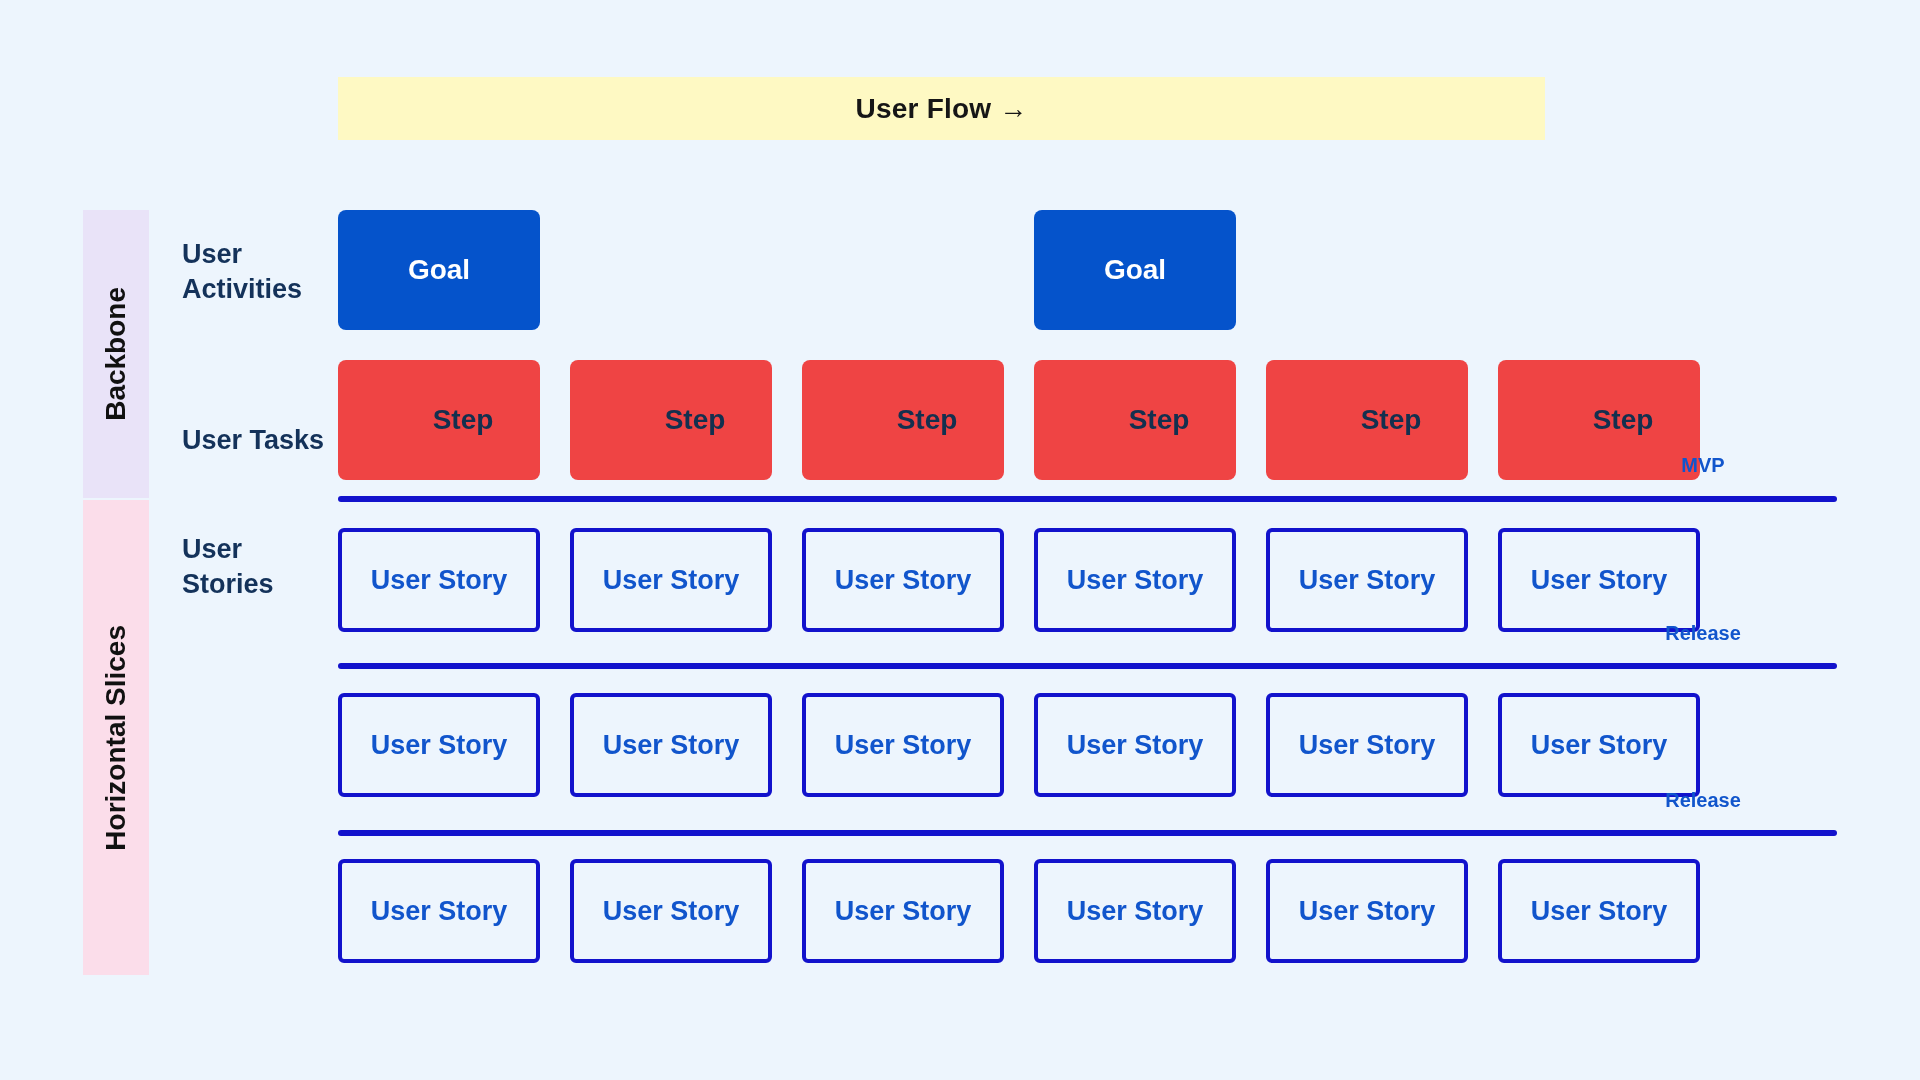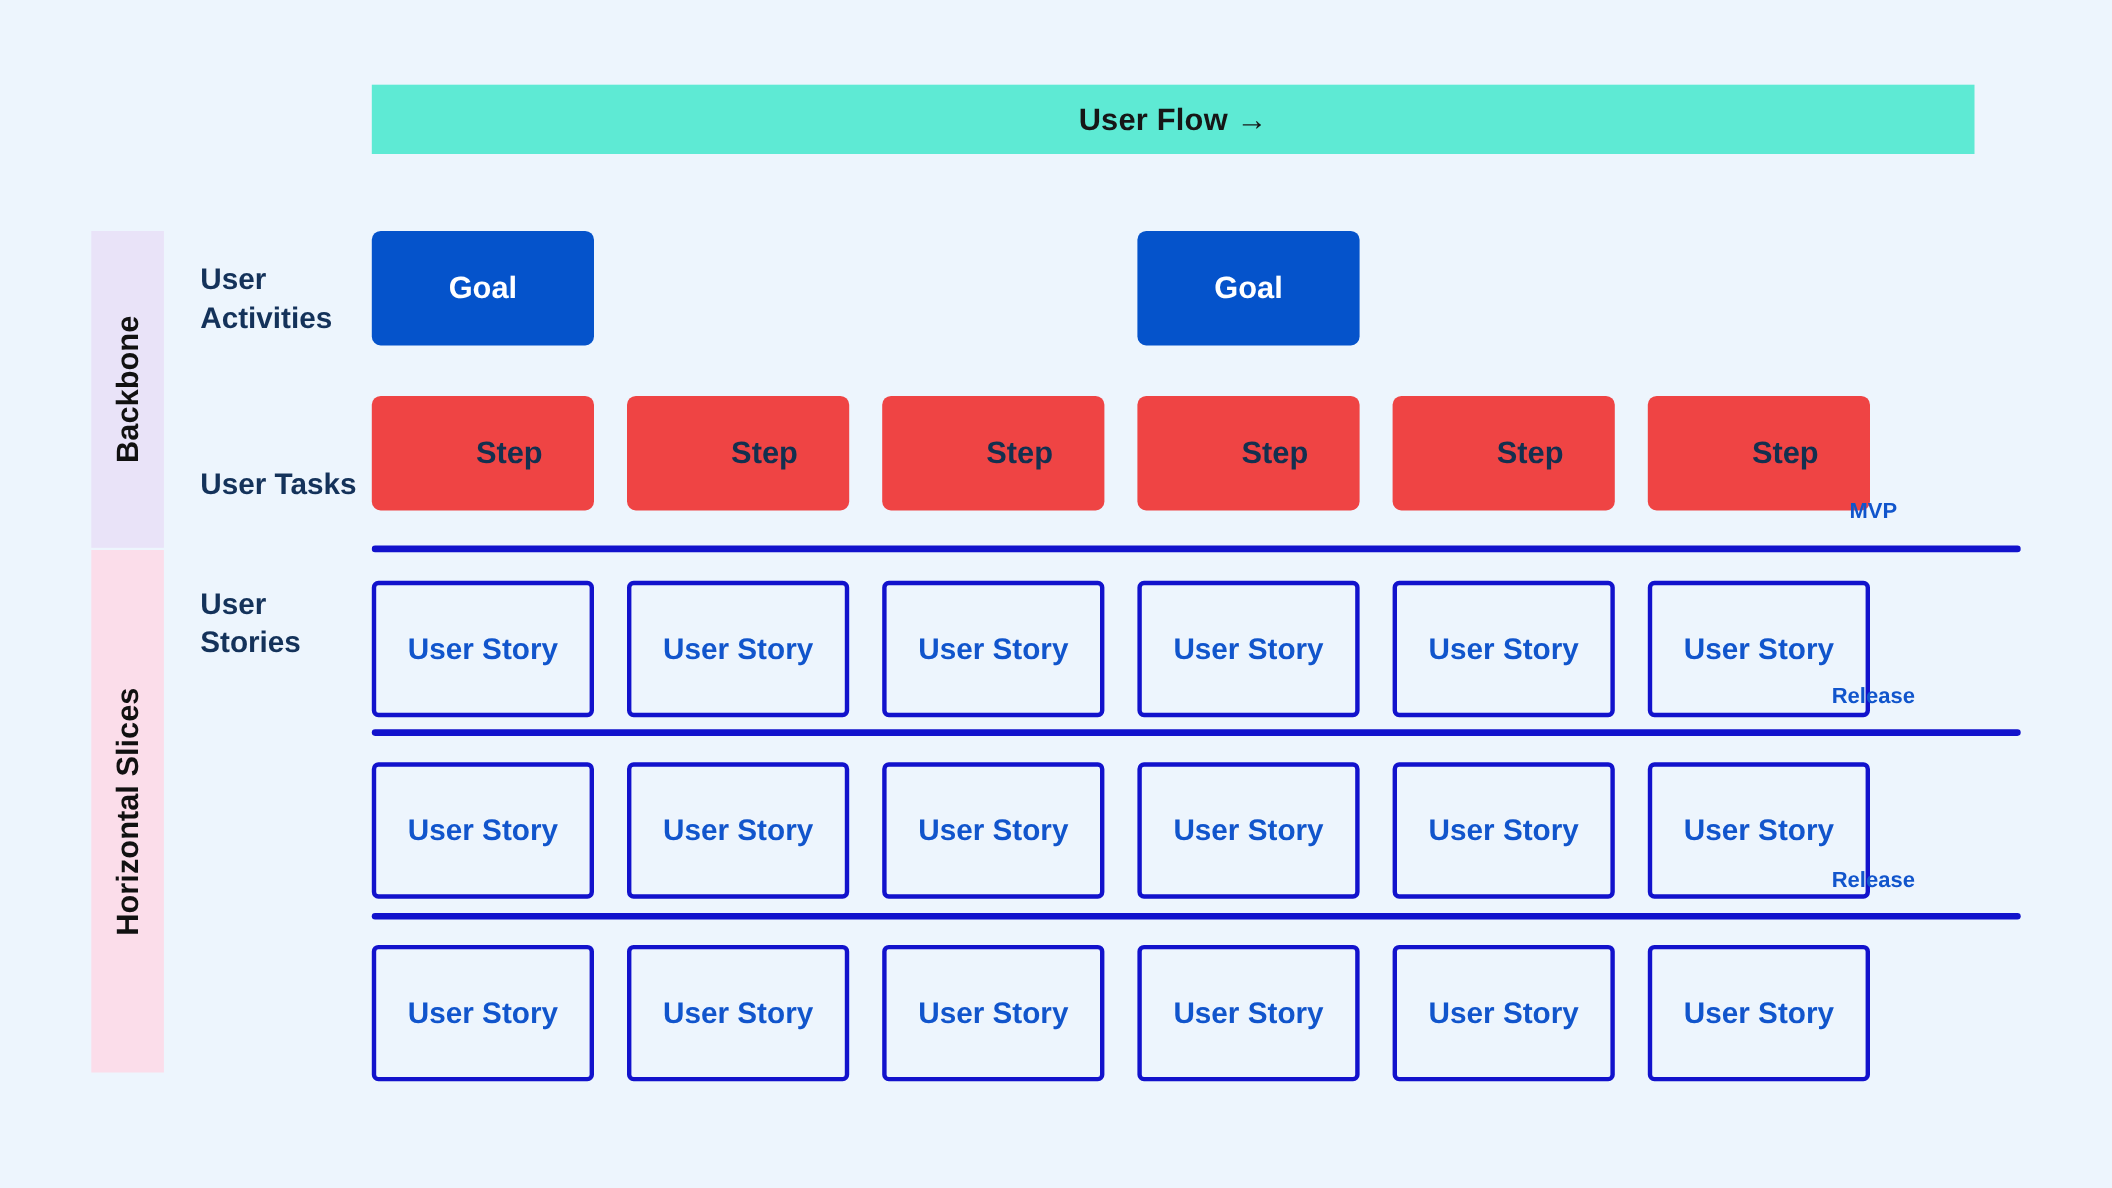--- a/index.html
+++ b/index.html
@@ -12,22 +12,22 @@
     position: relative;
     width: 1920px;
     height: 1080px;
     background: #EDF5FD;
     overflow: hidden;
   }
   
   .banner {
     position: absolute;
     left: 338px; top: 77px;
-    width: 1457px; height: 63px;
-    background: #5eead4;
+    width: 1207px; height: 63px;
+    background: #fef9c3;
     display: flex; align-items: center; justify-content: center;
   }
   .banner-label {
     font-size: 28px;
     font-weight: bold;
     color: #161616;
     letter-spacing: 0.2px;
   }
   
   .strip {
@@ -56,21 +56,21 @@
     color: #14325A;
     line-height: 1.28;
   }
   .row-label-activities { top: 237px; }
   .row-label-tasks      { top: 387px; margin-top: 36px; }
   .row-label-stories    { top: 532px; }
   
   .card {
     position: absolute;
     width: 202px;
-    height: 104px;
+    height: 120px;
     display: flex; align-items: center; justify-content: center;
     box-sizing: border-box;
     font-weight: bold;
     font-size: 28px;
   }
   .col-0 { left: 338px; }
   .col-1 { left: 570px; }
   .col-2 { left: 802px; }
   .col-3 { left: 1034px; }
   .col-4 { left: 1266px; }
@@ -82,21 +82,21 @@
     border-radius: 8px;
   }
   .step-card {
     top: 360px;
     background: #ef4444;
     color: #13304F;
     border-radius: 8px;
     padding-left: 48px;
   }
   .story-card {
-    height: 124px;
+    height: 104px;
     background: transparent;
     border: 4px solid #1212CC;
     border-radius: 6px;
     color: #1155CC;
     font-size: 27px;
   }
   .story-row-0 .story-card { top: 528px; }
   .story-row-1 .story-card { top: 693px; }
   .story-row-2 .story-card { top: 859px; }
   

